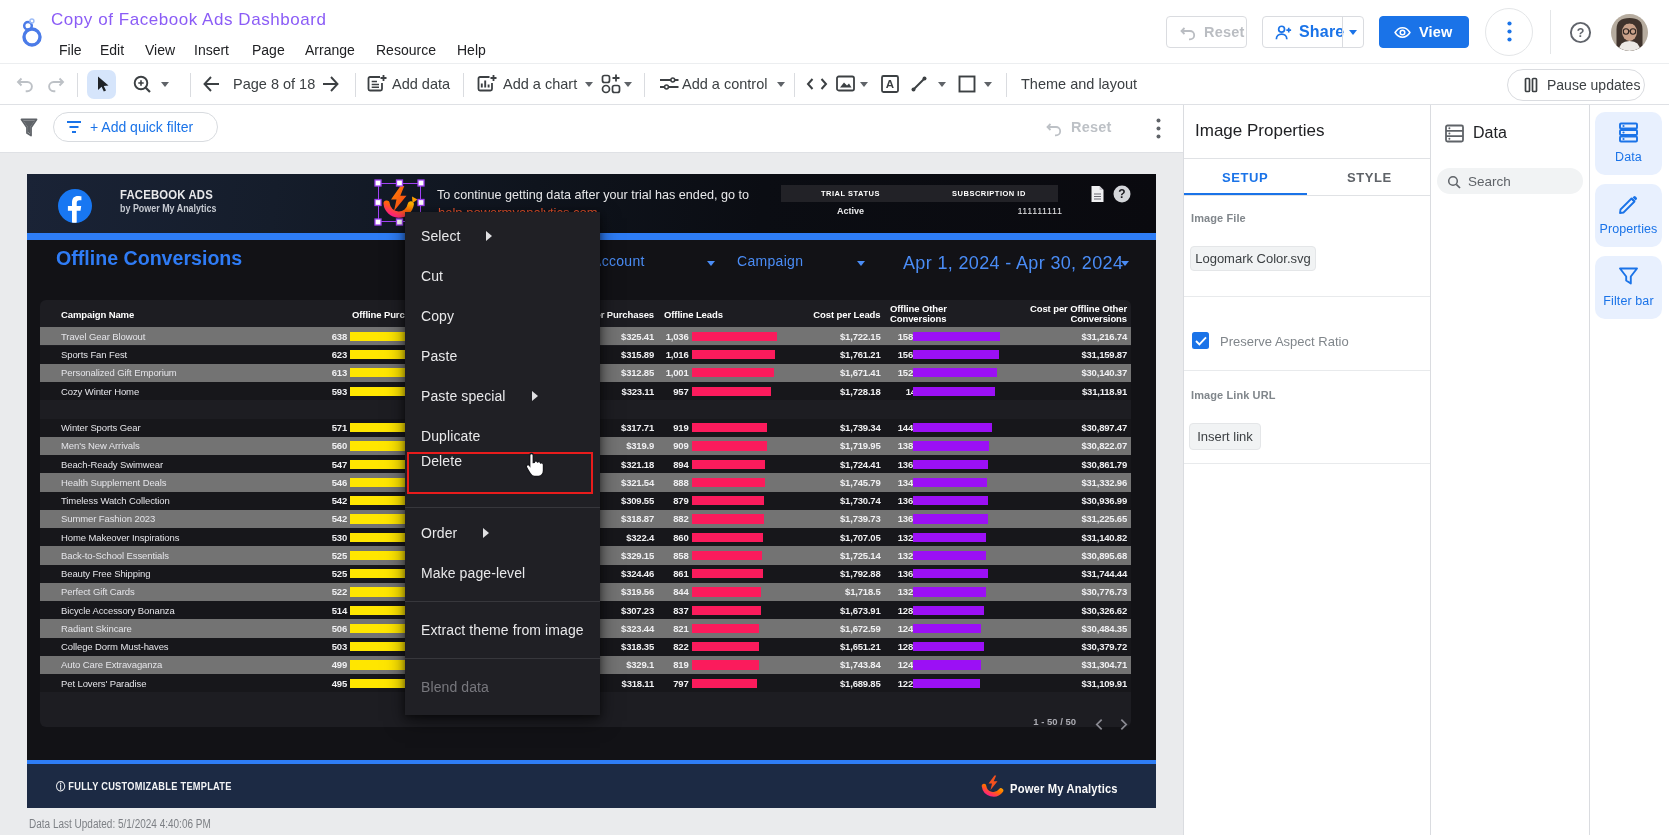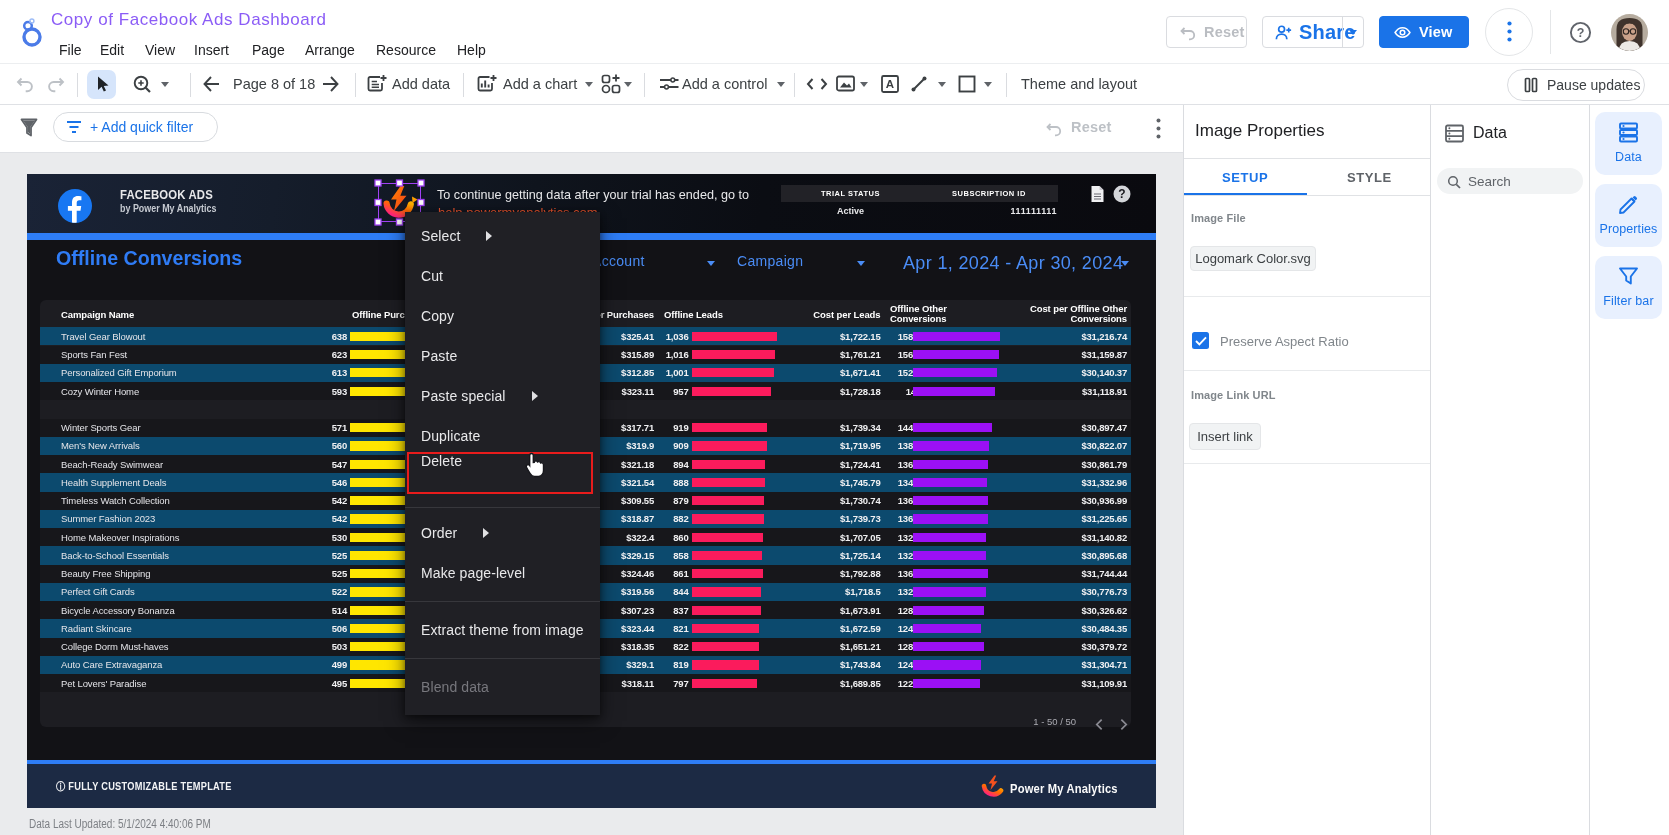--- a/index.html
+++ b/index.html
@@ -19,21 +19,21 @@
 
 #canvas{position:absolute;left:0;top:153px;width:1183px;height:682px;background:#eaebed}
 
 #dash{position:absolute;left:27px;top:174px;width:1129px;height:634px;background:#121216;overflow:hidden}
 #dhead{position:absolute;left:0;top:0;width:1129px;height:59px;background:linear-gradient(97deg,#1a2336 0%,#151d2b 22%,#0f141d 45%,#0b0d13 65%,#0a0a0f 100%)}
 #dblue{position:absolute;left:0;top:59px;width:1129px;height:7px;background:#2e7df6}
 .dtxt{color:#e8e8ea}
 .num{position:absolute;font-size:9.5px;font-weight:bold;color:#f0f0f2;letter-spacing:-0.2px;top:3.6px}
 .cname{position:absolute;left:21px;font-size:9.5px;color:#e4e4e8;letter-spacing:-0.1px;top:3.6px}
 .trow{position:absolute;left:0;width:1091px;height:18.3px}
-.rowa{background:#0c4a6e}
+.rowa{background:#737373}
 .rowb{background:#17171b}
 .bar{position:absolute;top:4.6px;height:9.2px}
 .thdr{position:absolute;font-size:9.5px;font-weight:bold;color:#fff;letter-spacing:-0.1px}
 
 .panelabel{position:absolute;font-size:11px;color:#80868b;font-weight:bold;letter-spacing:.1px}
 .chipbtn{position:absolute;background:#f1f3f4;border:1px solid #e4e6e8;border-radius:4px;font-size:13px;color:#3c4043;display:flex;align-items:center;justify-content:center}
 .sbbtn{position:absolute;left:5px;width:67px;border-radius:10px;background:#e8f0fe;text-align:center}
 .sblbl{font-size:12.5px;color:#1a73e8;letter-spacing:.1px}
 
 #ctxmenu{position:absolute;left:405px;top:212px;width:195px;height:503px;background:#202025;box-shadow:0 6px 18px rgba(0,0,0,.55),0 2px 6px rgba(0,0,0,.4);z-index:50}
@@ -66,21 +66,21 @@
   </svg>
   <span style="margin-left:7px">Reset</span>
 </div>
 
 <div class="gbtn" style="left:1262px;width:102px;color:#1a73e8">
   <svg style="margin-left:11px" width="19" height="19" viewBox="0 0 20 20">
     <circle cx="8" cy="6.5" r="3.1" fill="none" stroke="#1a73e8" stroke-width="1.8"></circle>
     <path d="M2.5 17 c0-3.4 2.5-5.3 5.5-5.3 s5.5 1.9 5.5 5.3" fill="none" stroke="#1a73e8" stroke-width="1.8"></path>
     <path d="M15.5 5 v5 M13 7.5 h5" stroke="#1a73e8" stroke-width="1.7"></path>
   </svg>
-  <span style="margin-left:6px;font-size:20px">Share</span>
+  <span style="margin-left:6px;font-size:16px">Share</span>
   <div style="position:absolute;right:20px;top:0;width:1px;height:30px;background:#dadce0"></div>
   <div class="caret" style="right:6px;top:13px;border-top-color:#1a73e8"></div>
 </div>
 
 <div class="gbtn" style="left:1379px;width:90px;background:#1a73e8;border-color:#1a73e8;color:#fff">
   <svg style="margin-left:13px" width="19" height="19" viewBox="0 0 20 20">
     <path d="M10 5 C6 5 3 8.7 2.2 10 C3 11.3 6 15 10 15 S17 11.3 17.8 10 C17 8.7 14 5 10 5 Z" fill="none" stroke="#fff" stroke-width="1.6"></path>
     <circle cx="10" cy="10" r="2.4" fill="none" stroke="#fff" stroke-width="1.6"></circle>
   </svg>
   <span style="margin-left:7px">View</span>
@@ -292,21 +292,21 @@
     </g>
   </svg>
 
   <div class="abs dtxt" style="left:410px;top:13px;font-size:13px;transform:scaleX(.97);transform-origin:0 0">To continue getting data after your trial has ended, go to</div>
   <div class="abs" style="left:411px;top:31px;font-size:13px;color:#e8542e;text-decoration:underline">help.powermyanalytics.com</div>
 
   <div class="abs" style="left:754px;top:11px;width:277px;height:17px;background:#222227"></div>
   <div class="abs" style="left:754px;top:15px;width:139px;text-align:center;font-size:7.5px;font-weight:bold;color:#fff;letter-spacing:.5px">TRIAL STATUS</div>
   <div class="abs" style="left:893px;top:15px;width:138px;text-align:center;font-size:7.5px;font-weight:bold;color:#fff;letter-spacing:.5px">SUBSCRIPTION ID</div>
   <div class="abs" style="left:754px;top:32px;width:139px;text-align:center;font-size:9px;font-weight:bold;color:#e8e8ea">Active</div>
-  <div class="abs" style="left:892px;top:32px;width:138px;text-align:right;font-size:9px;font-weight:bold;color:#e8e8ea;letter-spacing:.6px">111111111</div>
+  <div class="abs" style="left:944px;top:32px;width:138px;text-align:center;font-size:9px;font-weight:normal;color:#e8e8ea;letter-spacing:.6px">111111111</div>
 
   <svg class="abs" style="left:1063px;top:11px" width="15" height="18" viewBox="0 0 15 18">
     <path d="M1.5 1 H9.5 L13.5 5 V17 H1.5 Z" fill="#f0f0f2"></path>
     <path d="M9.5 1 L9.5 5 L13.5 5" fill="#c9c9ce"></path>
     <path d="M4 9 h7 M4 11.5 h7 M4 14 h7" stroke="#6a6a72" stroke-width="1.1"></path>
   </svg>
   <svg class="abs" style="left:1086px;top:11px" width="18" height="18" viewBox="0 0 18 18">
     <circle cx="9" cy="9" r="8.5" fill="#d4d6da"></circle>
     <text x="9" y="13.4" font-size="12" font-weight="bold" fill="#17171c" text-anchor="middle" font-family="Liberation Sans">?</text>
   </svg>
@@ -548,21 +548,21 @@
 <div class="num" style="right:784px">495</div>
 <div class="bar" style="left:310px;width:105.5px;background:#ffe600"></div>
 <div class="num" style="right:477px">$318.11</div>
 <div class="num" style="right:442.5px">797</div>
 <div class="bar" style="left:652px;width:65.4px;background:#fb1b5c"></div>
 <div class="num" style="right:250.5px">$1,689.85</div>
 <div class="num" style="right:218px">122</div>
 <div class="bar" style="left:873px;width:67.2px;background:#9b10f5"></div>
 <div class="num" style="right:4px">$31,109.91</div>
 </div>
-    <div class="abs" style="right:55px;top:416px;font-size:9.5px;font-weight:normal;color:#ababb2">1 - 50 / 50</div>
+    <div class="abs" style="right:55px;top:416px;font-size:9.5px;font-weight:bold;color:#ababb2">1 - 50 / 50</div>
     <svg class="abs" style="left:1053px;top:418px" width="13" height="13" viewBox="0 0 12 12">
         <path d="M8 1.5 L3.5 6 L8 10.5" fill="none" stroke="#8a8a92" stroke-width="1.6"></path>
       </svg>
     <svg class="abs" style="left:1077px;top:418px" width="13" height="13" viewBox="0 0 12 12">
         <path d="M4 1.5 L8.5 6 L4 10.5" fill="none" stroke="#8a8a92" stroke-width="1.6"></path>
       </svg>
   </div>
 
   <div class="abs" style="left:0;top:586px;width:1129px;height:4px;background:#2e7df6"></div>
   <div class="abs" style="left:0;top:590px;width:1129px;height:44px;background:#1c2a44"></div>

